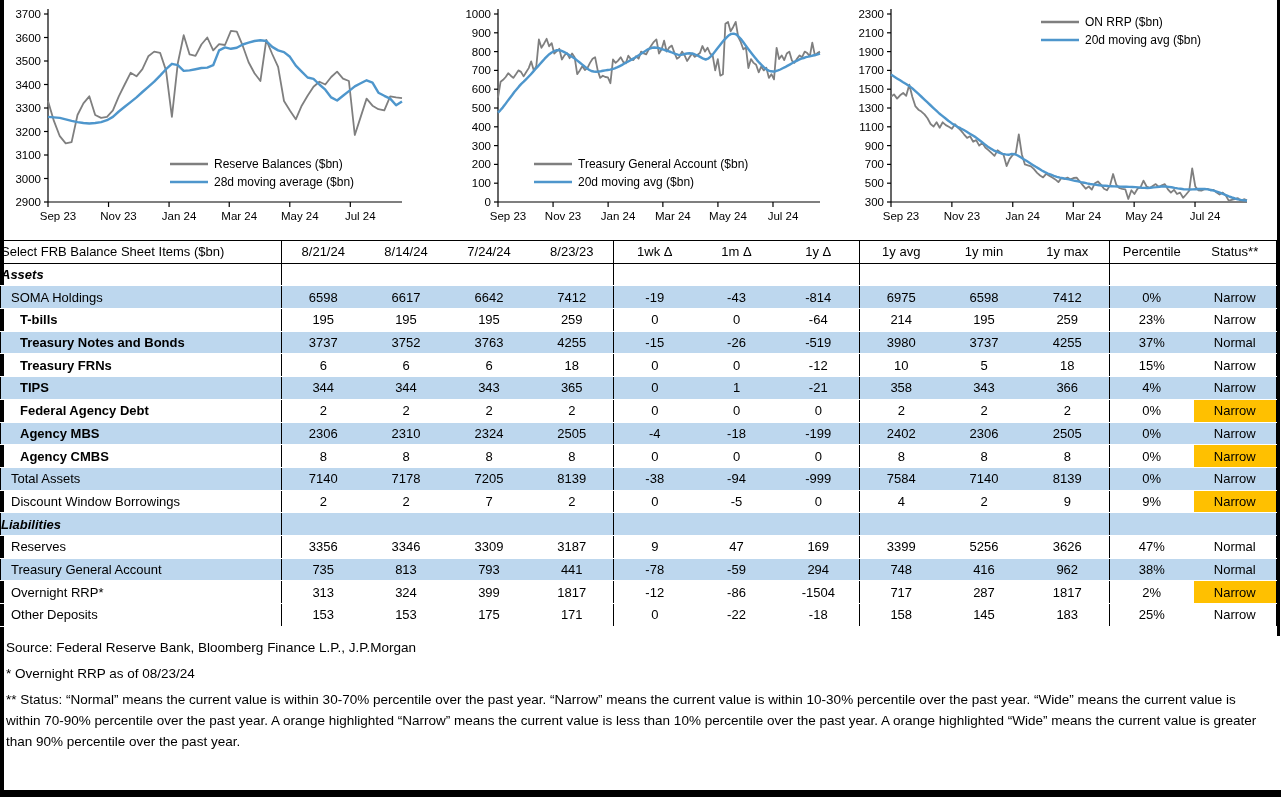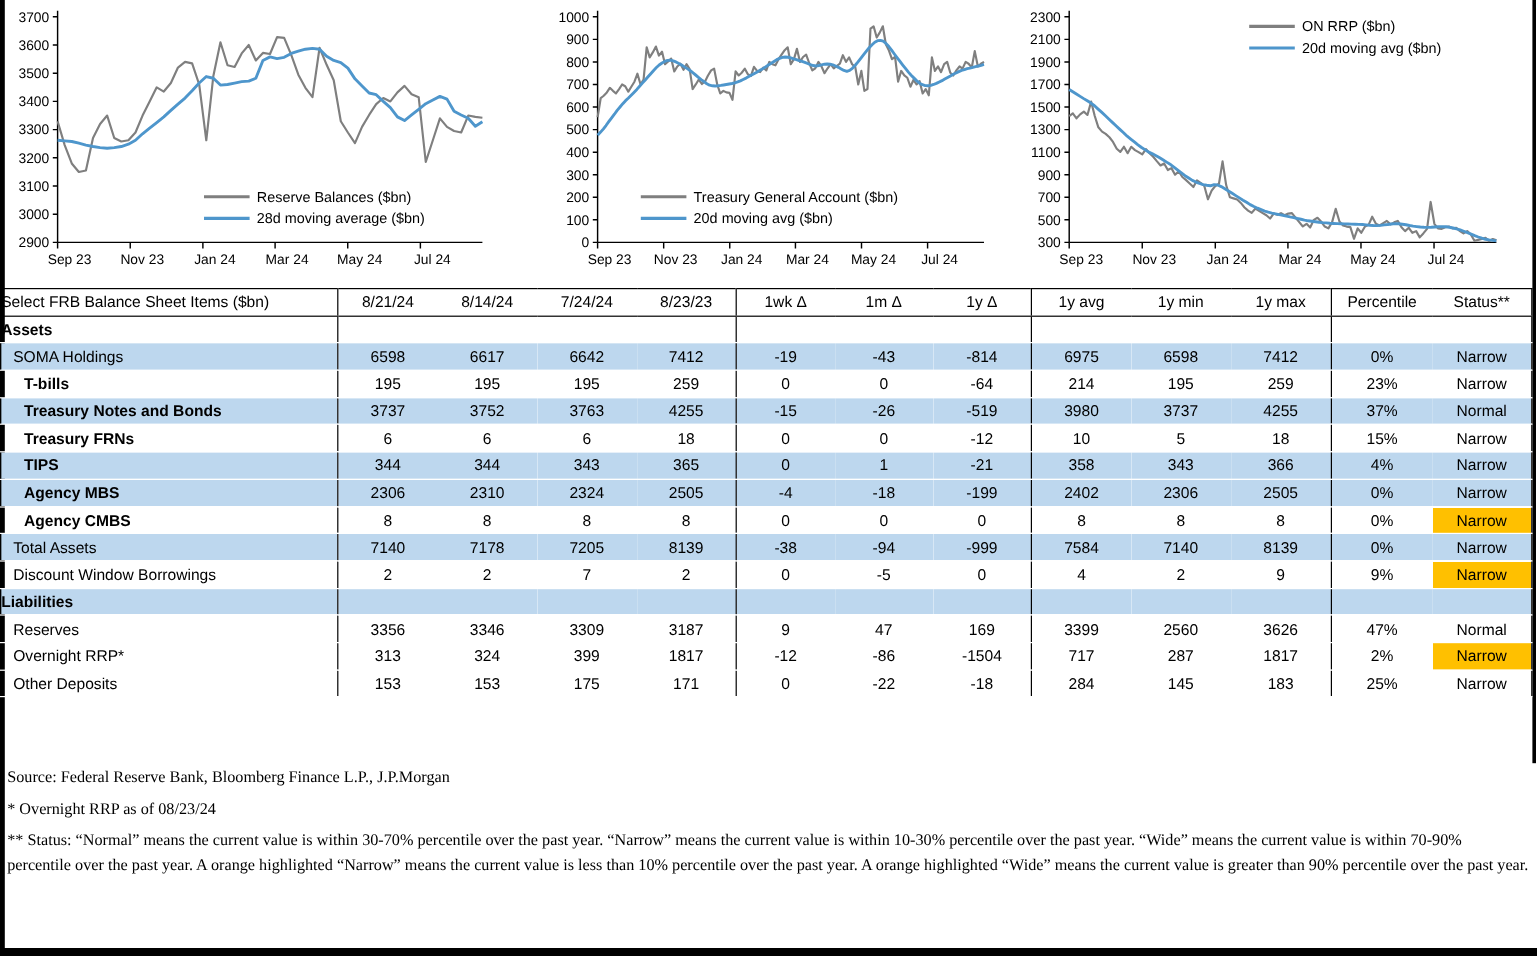--- a/index.html
+++ b/index.html
@@ -28,25 +28,25 @@
     border-bottom:1px solid #fff;
   }
   td.c{text-align:center;}
   td.lbl{text-align:left;padding-left:4px;}
   .ind1{padding-left:10px !important;}
   .ind2{padding-left:19px !important;font-weight:bold;}
   tr.shade td{background:#BDD7EE;}
   td.hl{background:#FFC000;}
   .bold{font-weight:bold;}
   tr.hdr td{border-bottom:1.5px solid #000;}
-  tr.sect td{border-top:1.5px solid #000;}
+  tr.sect td{border-top:1.5px solid #000;font-style:italic;}
   td.g0,td.g4,td.g7,td.g10{border-left:1.5px solid #000;}
 
   .fnotes{position:absolute;left:6px;top:637px;width:1268px;font-size:13.5px;}
-  .fnotes p{margin:0 0 5px 0;line-height:21px;font-family:Liberation Serif, serif;}
+  .fnotes p{margin:0 0 5px 0;line-height:21px;}
 </style>
 </head>
 <body>
 
 <div class="edge edge-left"></div>
 <div class="edge edge-bottom"></div>
 <div class="edge edge-right"></div>
 
 <div id="chart0" class="chart">
   <svg width="430" height="232">
@@ -298,20 +298,35 @@
         <td class="c g3">365</td>
         <td class="c g4">0</td>
         <td class="c g5">1</td>
         <td class="c g6">-21</td>
         <td class="c g7">358</td>
         <td class="c g8">343</td>
         <td class="c g9">366</td>
         <td class="c g10">4%</td>
         <td class="c g11 hl">Narrow</td>
       </tr>
+      <tr class="">
+        <td class="lbl ind2">Federal Agency Debt</td>
+        <td class="c g0">2</td>
+        <td class="c g1">2</td>
+        <td class="c g2">2</td>
+        <td class="c g3">2</td>
+        <td class="c g4">0</td>
+        <td class="c g5">0</td>
+        <td class="c g6">0</td>
+        <td class="c g7">2</td>
+        <td class="c g8">2</td>
+        <td class="c g9">2</td>
+        <td class="c g10">0%</td>
+        <td class="c g11 hl">Narrow</td>
+      </tr>
       <tr class="shade">
         <td class="lbl ind2">Agency MBS</td>
         <td class="c g0">2306</td>
         <td class="c g1">2310</td>
         <td class="c g2">2324</td>
         <td class="c g3">2505</td>
         <td class="c g4">-4</td>
         <td class="c g5">-18</td>
         <td class="c g6">-199</td>
         <td class="c g7">2402</td>
@@ -383,23 +398,38 @@
       <tr class="">
         <td class="lbl ind1">Reserves</td>
         <td class="c g0">3356</td>
         <td class="c g1">3346</td>
         <td class="c g2">3309</td>
         <td class="c g3">3187</td>
         <td class="c g4">9</td>
         <td class="c g5">47</td>
         <td class="c g6">169</td>
         <td class="c g7">3399</td>
-        <td class="c g8">2560</td>
+        <td class="c g8">5256</td>
         <td class="c g9">3626</td>
         <td class="c g10">47%</td>
+        <td class="c g11">Normal</td>
+      </tr>
+      <tr class="shade">
+        <td class="lbl ind1">Treasury General Account</td>
+        <td class="c g0">735</td>
+        <td class="c g1">813</td>
+        <td class="c g2">793</td>
+        <td class="c g3">441</td>
+        <td class="c g4">-78</td>
+        <td class="c g5">-59</td>
+        <td class="c g6">294</td>
+        <td class="c g7">748</td>
+        <td class="c g8">416</td>
+        <td class="c g9">962</td>
+        <td class="c g10">38%</td>
         <td class="c g11">Normal</td>
       </tr>
       <tr class="">
         <td class="lbl ind1">Overnight RRP*</td>
         <td class="c g0">313</td>
         <td class="c g1">324</td>
         <td class="c g2">399</td>
         <td class="c g3">1817</td>
         <td class="c g4">-12</td>
         <td class="c g5">-86</td>
@@ -412,21 +442,21 @@
       </tr>
       <tr class="">
         <td class="lbl ind1">Other Deposits</td>
         <td class="c g0">153</td>
         <td class="c g1">153</td>
         <td class="c g2">175</td>
         <td class="c g3">171</td>
         <td class="c g4">0</td>
         <td class="c g5">-22</td>
         <td class="c g6">-18</td>
-        <td class="c g7">284</td>
+        <td class="c g7">158</td>
         <td class="c g8">145</td>
         <td class="c g9">183</td>
         <td class="c g10">25%</td>
         <td class="c g11">Narrow</td>
       </tr>
     </tbody>
   </table>
 
 <div class="fnotes">
   <p>Source: Federal Reserve Bank, Bloomberg Finance L.P., J.P.Morgan</p>

